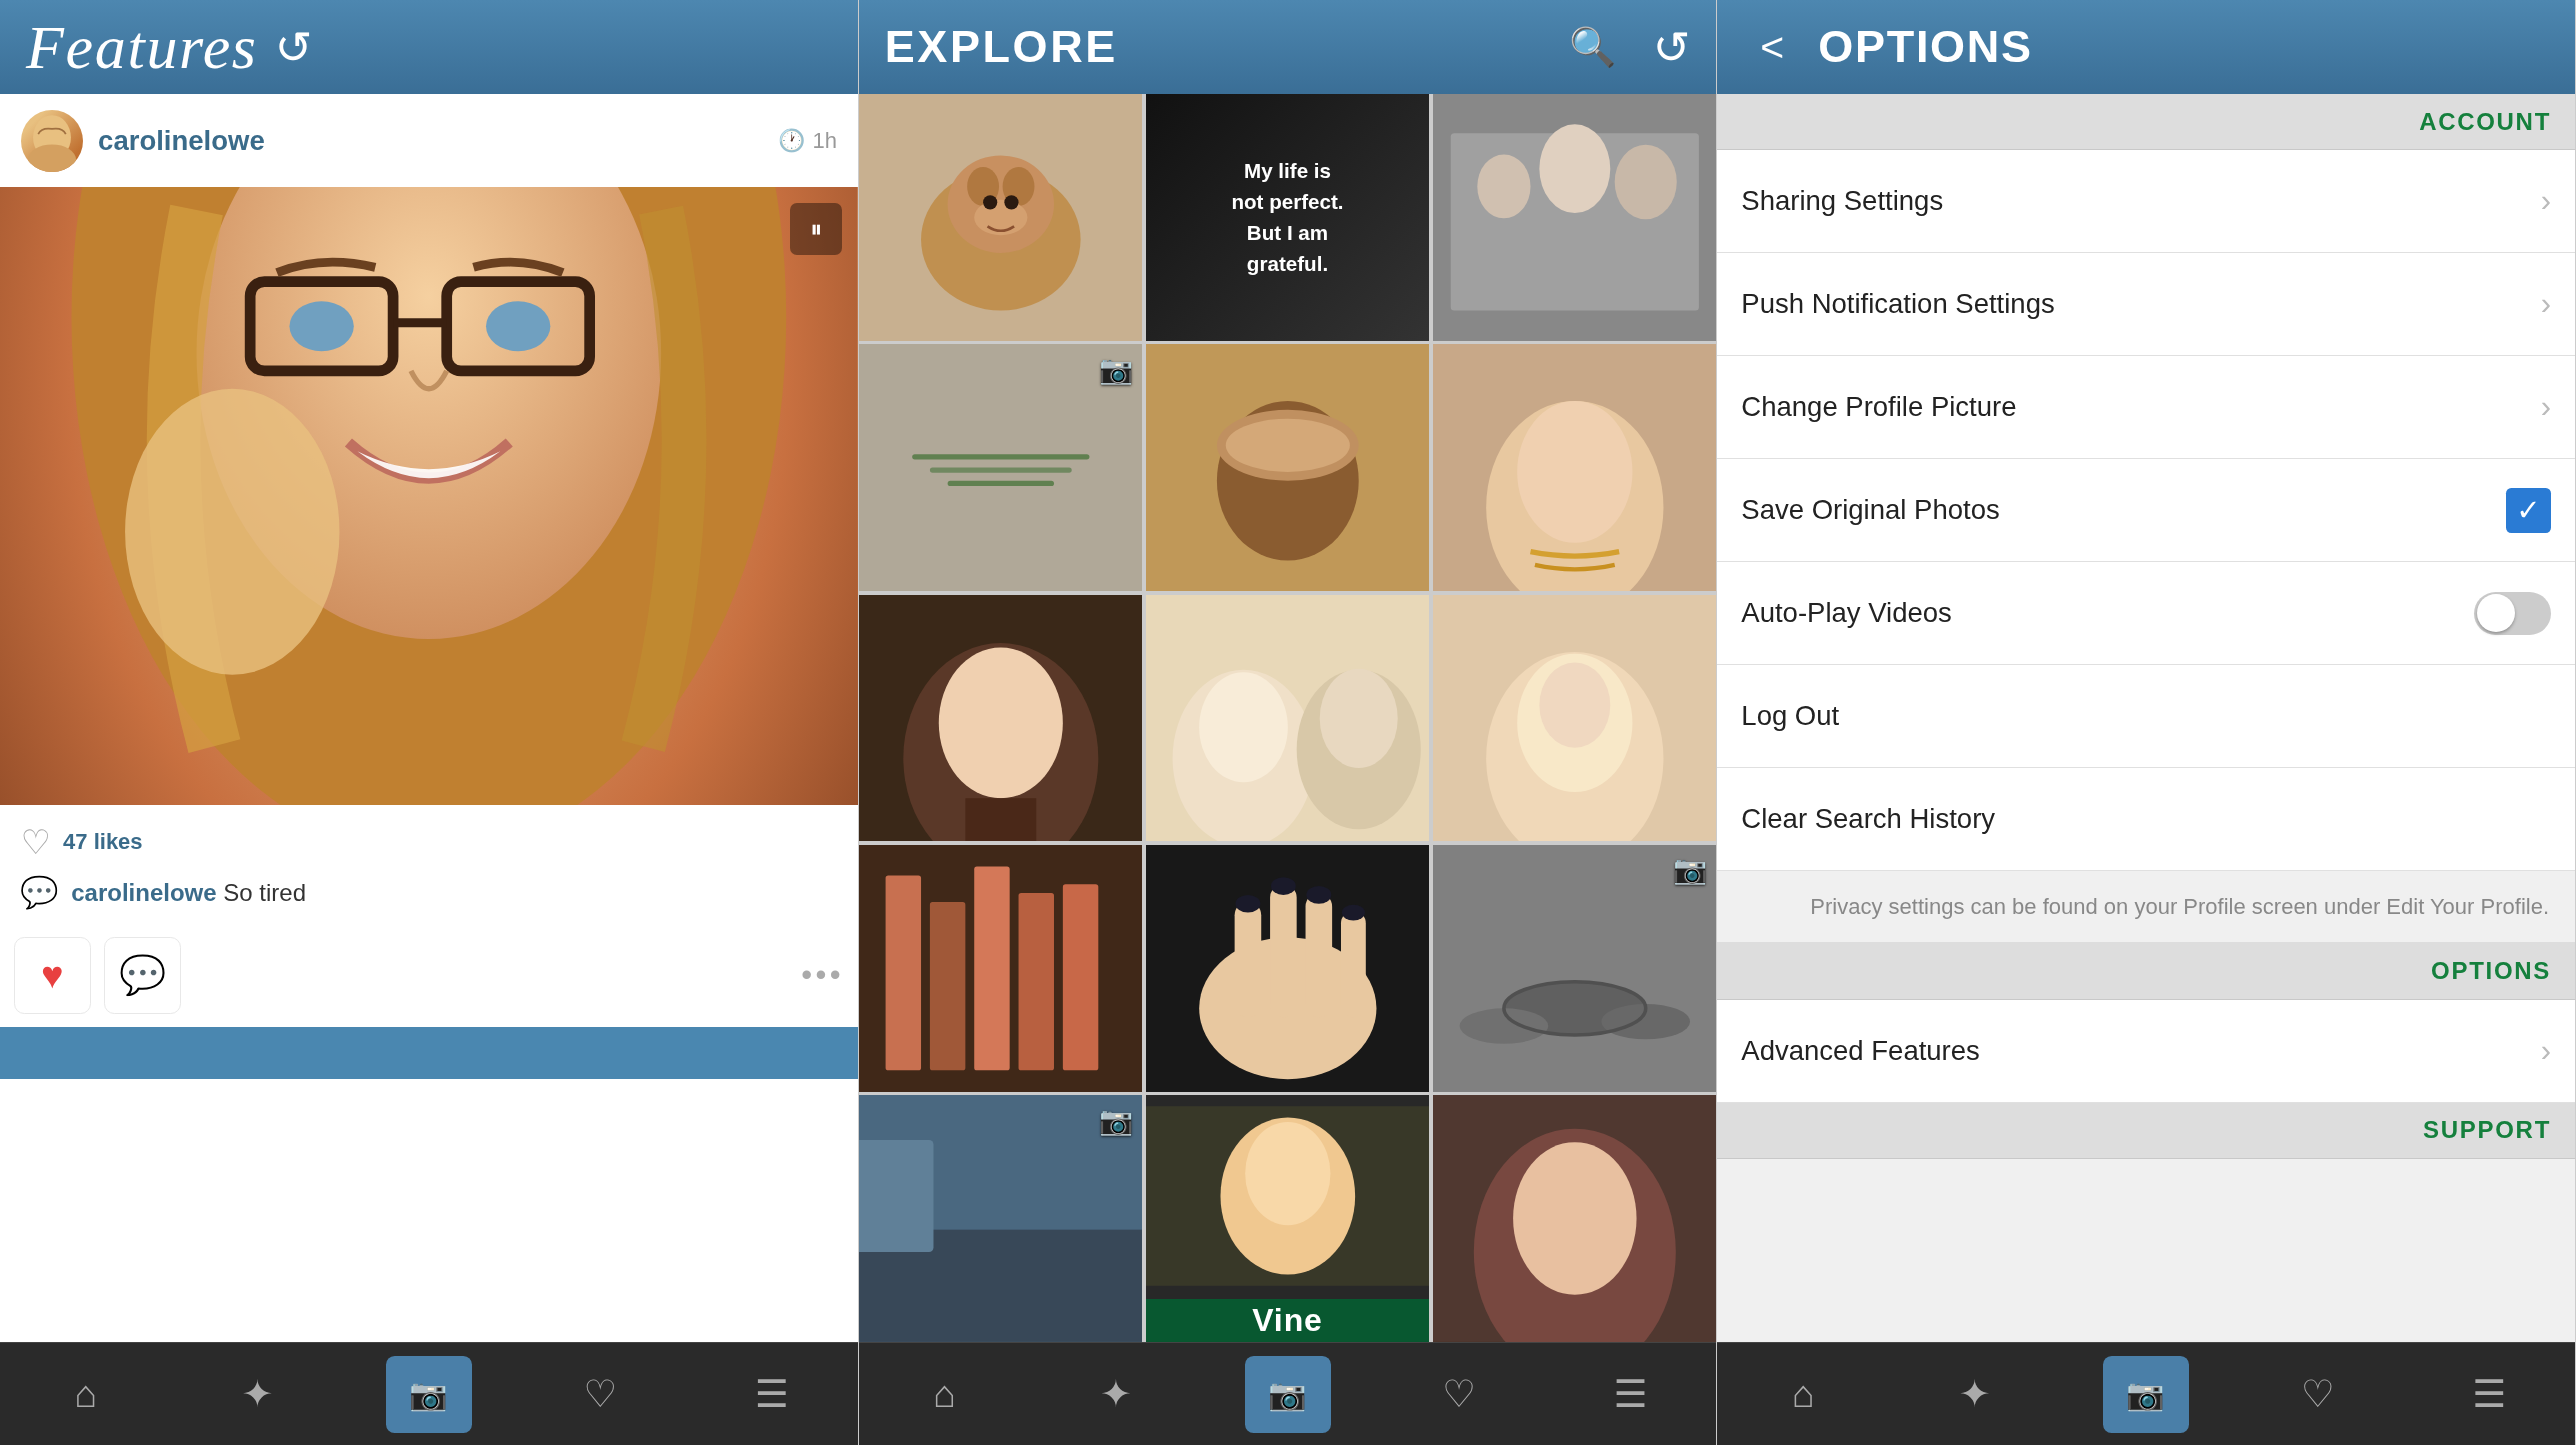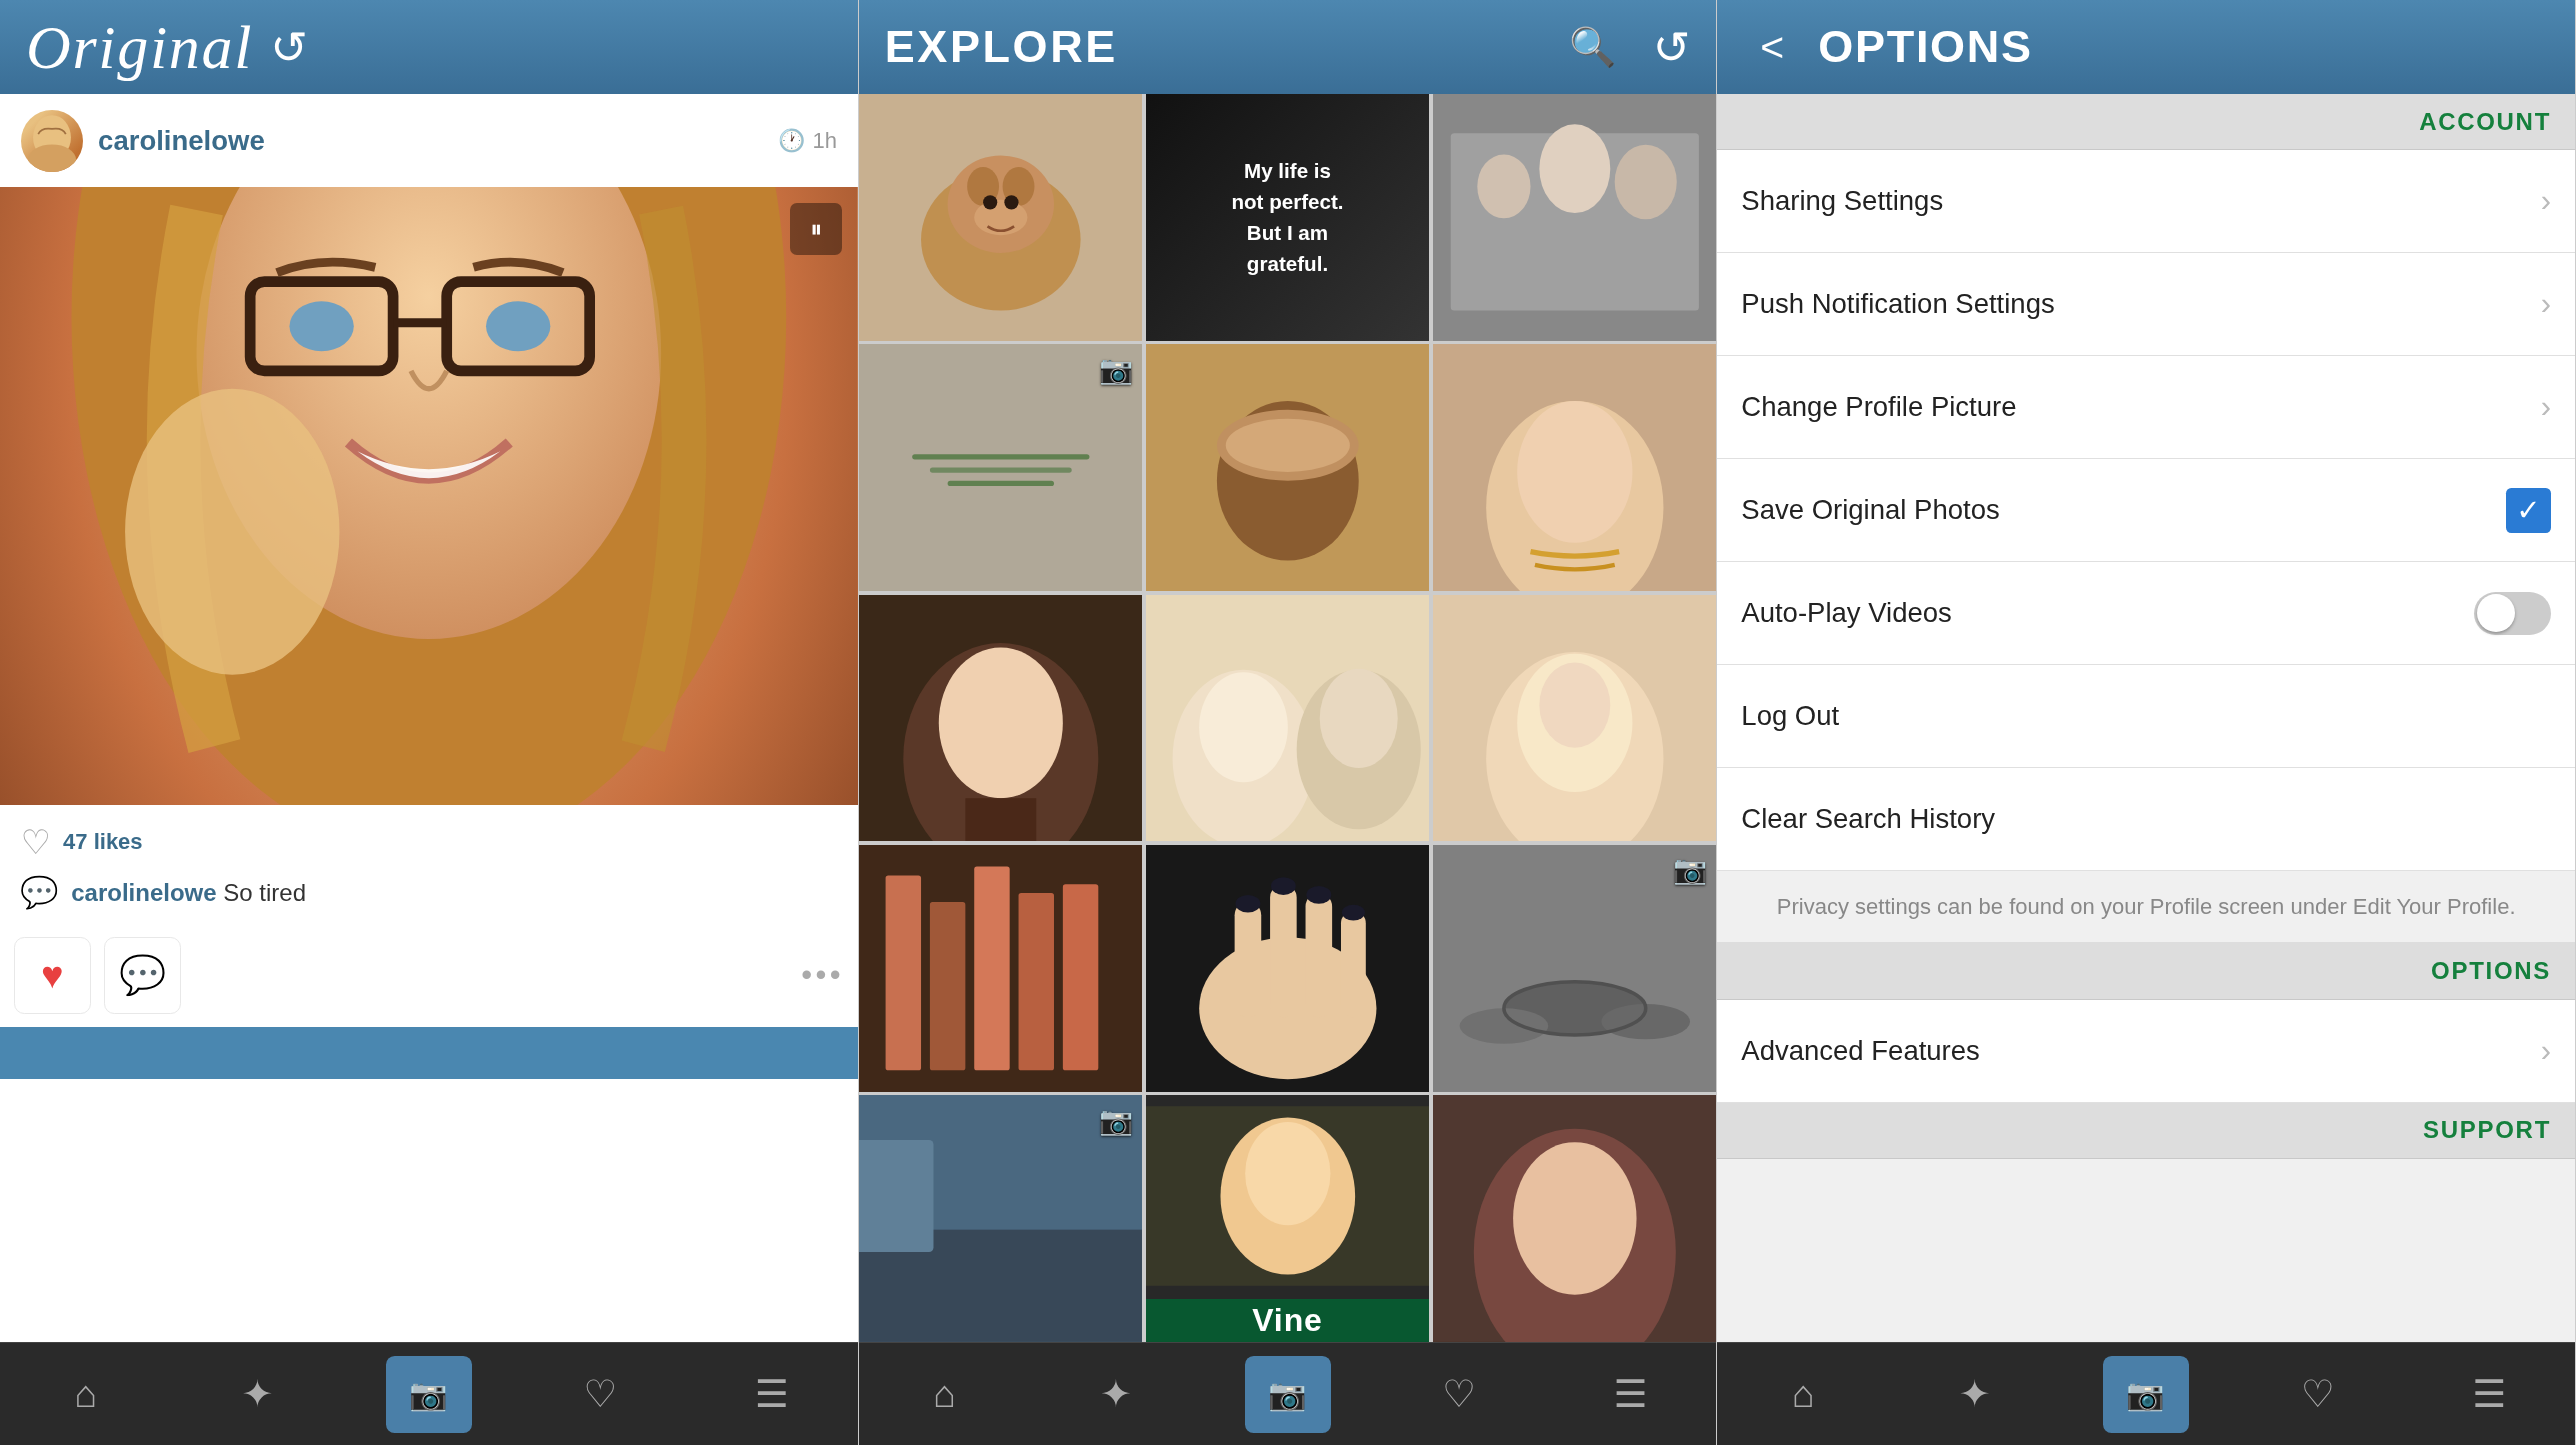--- a/index.html
+++ b/index.html
@@ -410,34 +410,34 @@
       border-radius: 5.2px;
       display: flex;
       align-items: center;
       justify-content: center;
       color: #fff;
       font-size: 29px;
     }
 
     .privacy-note {
       background: #f0f0f0;
-      padding: 19px 16px;
-      text-align: center;
+      padding: 19px 26px;
+      text-align: right;
       font-size: 22px;
       color: #888;
       line-height: 1.5;
       border-bottom: 0.9px solid #ddd;
     }
   </style>
 </head>
 <body>
 
 <div class="panel panel1">
   <div class="header">
-    <span class="instagram-logo">Original</span>
+    <span class="instagram-logo">Features</span>
     <span class="header-icon">↺</span>
   </div>
 
   <div class="feed-container">
 
     <div class="post-header">
       <div class="avatar">
         <div class="avatar-img">
           
           <svg width="62" height="62" viewBox="0 0 72 72">

